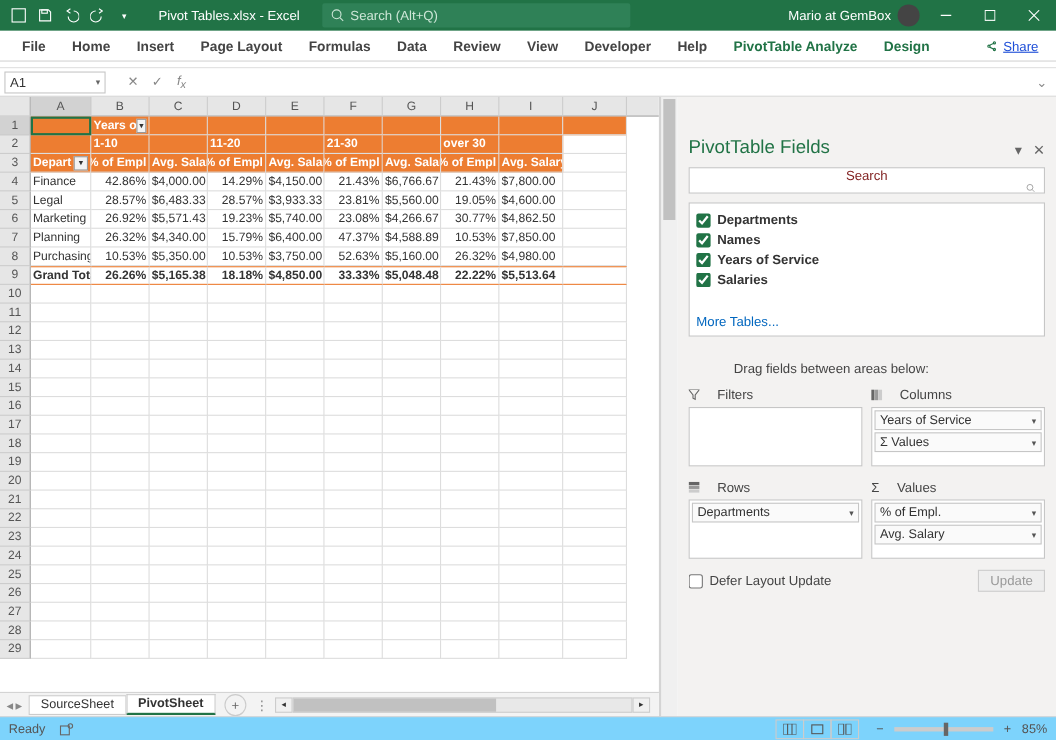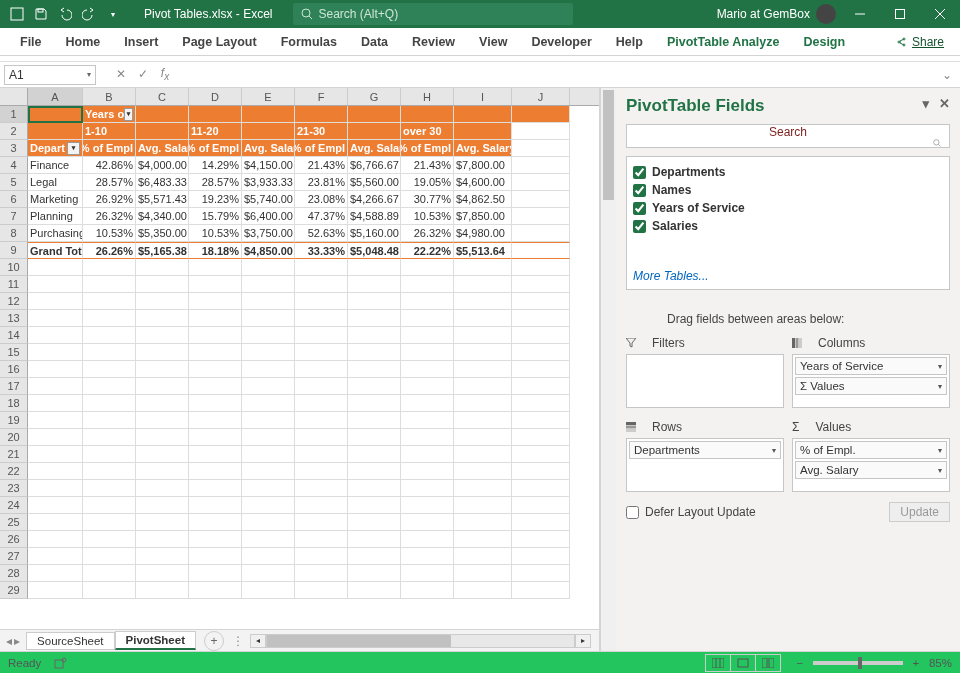--- a/index.html
+++ b/index.html
@@ -15,21 +15,21 @@
   .titlebar .spacer { flex: 1; }
   .titlebar .user { display:flex; align-items:center; gap:6px; padding-right:4px; }
   .titlebar .user .avatar { width:20px; height:20px; border-radius:50%; background:#444; }
   .titlebar .winbtns { display:flex; }
   .titlebar .winbtns .wbtn { width: 40px; height:28px; display:flex; align-items:center; justify-content:center; cursor:pointer; }
 
   
   .ribbon { height: 28px; background:#fff; border-bottom:1px solid #d4d4d4; display:flex; align-items:center; padding:0 8px; }
   .ribbon .tab { padding: 0 12px; height:100%; display:flex; align-items:center; cursor:pointer; font-size:12.5px; color:#444;font-weight:bold; }
   .ribbon .tab.green { color:#217346; }
-  .ribbon .share { margin-left:auto; color:#14532d; display:flex; align-items:center; gap:4px; padding:0 8px;text-decoration:underline;}
+  .ribbon .share { margin-left:auto; color:#1d4ed8; display:flex; align-items:center; gap:4px; padding:0 8px;text-decoration:underline;}
 
   
   .fxbar { height: 26px; border-bottom:1px solid #d4d4d4; display:flex; align-items:center; }
   .namebox { width: 92px; height: 20px; border:1px solid #c6c6c6; margin-left:4px; padding:0 4px; font-size:12px; display:flex; align-items:center; justify-content:space-between; }
   .namebox .dd { font-size:8px; color:#666; }
   .fxbtns { display:flex; align-items:center; gap:4px; margin-left:16px; color:#888;}
   .fxbtns span { width:18px; text-align:center; cursor:pointer; }
   .fxinput { flex:1; height:20px; margin:0 6px; border:none; font-size:12px; }
   .fxexpand { width:18px; color:#888; cursor:pointer;}
 
@@ -67,42 +67,42 @@
   .sheettabs .nav { display:flex; gap:2px; padding:0 6px; color:#888;}
   .sheettabs .tabbtn { padding:2px 10px; border:1px solid #ccc; background:#fff; font-size:11.5px; cursor:pointer; }
   .sheettabs .tabbtn.active { font-weight:700; border-bottom:2px solid #217346; }
   .sheettabs .addsheet { width:20px; height:20px; border:1px solid #ccc; border-radius:50%; margin-left:8px; display:flex; align-items:center; justify-content:center; cursor:pointer; color:#666; }
   .sheettabs .hscroll { flex:1; margin:0 8px; display:flex; align-items:center; }
   .sheettabs .hscroll .track { flex:1; height:14px; background:#e8e8e8; border:1px solid #ccc; position:relative; }
   .sheettabs .hscroll .thumb { position:absolute; left:0; top:0; bottom:0; width:60%; background:#c1c1c1; }
   .sheettabs .hscroll .arr { width:16px; height:14px; border:1px solid #ccc; background:#f0f0f0; display:flex; align-items:center; justify-content:center; font-size:8px; cursor:pointer; }
 
   
-  .statusbar { height:22px; border-top:1px solid #d4d4d4; background:#22c55e; display:flex; align-items:center; padding:0 8px; font-size:11.5px; color:#555; }
+  .statusbar { height:22px; border-top:1px solid #d4d4d4; background:#7dd3fc; display:flex; align-items:center; padding:0 8px; font-size:11.5px; color:#555; }
   .statusbar .spacer { flex:1; }
   .statusbar .viewbtns { display:flex; gap:0; }
   .statusbar .viewbtns .vb { width:26px; height:18px; border:1px solid #ccc; display:flex; align-items:center; justify-content:center; cursor:pointer; margin-left:-1px;}
   .statusbar .zoom { display:flex; align-items:center; gap:6px; margin-left:12px; }
   .statusbar .zoom .zbtn { width:14px; text-align:center; cursor:pointer; }
   .statusbar .zoom .slider { width:90px; height:4px; background:#ccc; position:relative; }
   .statusbar .zoom .slider .knob { position:absolute; left:50%; top:-4px; width:4px; height:12px; background:#666; }
   
   
   .fieldspane { flex:1; background:#f3f2f1; padding:8px 10px; display:flex; flex-direction:column; }
-  .fieldspane .title { color:#217346; font-size:17px; font-weight:700; display:flex; align-items:flex-start; }
+  .fieldspane .title { color:#217346; font-size:17px; font-weight:400; display:flex; align-items:flex-end;margin-top:28px; }
   .fieldspane .title .pactions { margin-left:auto; display:flex; gap:10px; color:#666; font-size:13px;}
   .fieldspane .subtitle { margin-top:10px; font-size:12px; color:#444; display:flex; align-items:center; }
   .fieldspane .gear { margin-left:auto; width:28px; height:22px; border:1px solid #c6c6c6; background:#fff; display:flex; align-items:center; justify-content:center; cursor:pointer;}
   .fieldspane .searchfield { margin-top:8px; border:1px solid #c6c6c6; background:#fff; height:24px; display:flex; align-items:center; padding:0 6px; color:#7f1d1d;flex-direction:column;}
   .fieldspane .searchfield svg{ margin-left:auto;}
   .fieldspane .fieldlist { margin-top:8px; background:#fff; border:1px solid #c6c6c6; padding:6px; }
   .fieldspane .fieldlist .fl { display:flex; align-items:center; gap:6px; padding:2px 0; font-size:12px; cursor:pointer;}
   .fieldspane .fieldlist .fl input { accent-color:#217346; }
   .fieldspane .fieldlist .fl.bold { font-weight:700; }
-  .fieldspane .moretables { color:#0066bf; font-size:12px; cursor:pointer; margin-top:20px;font-style:italic; }
+  .fieldspane .moretables { color:#0066bf; font-size:12px; cursor:pointer; margin-top:8px; }
   .fieldspane .dragtxt { margin-top:22px; font-size:12px; color:#444;margin-left:41px; }
   .fieldspane .areas { display:grid; grid-template-columns:1fr 1fr; gap:8px; margin-top:6px; }
   .fieldspane .area .ahdr { font-size:12px; color:#444; display:flex; align-items:center; gap:16px; padding:4px 0;}
   .fieldspane .area .abox { background:#fff; border:1px solid #c6c6c6; min-height:54px; padding:2px; }
   .fieldspane .area .abox .item { border:1px solid #c6c6c6; background:#fafafa; padding:2px 4px; font-size:11.5px; margin-bottom:2px; display:flex; align-items:center; cursor:pointer;}
   .fieldspane .area .abox .item .dd { margin-left:auto; font-size:8px; color:#555;}
   .fieldspane .deferrow { margin-top:10px; display:flex; align-items:center; gap:6px; font-size:12px; color:#444;}
   .fieldspane .deferrow .upd { margin-left:auto; padding:2px 10px; border:1px solid #ccc; background:#eee; color:#999; }
 
   

